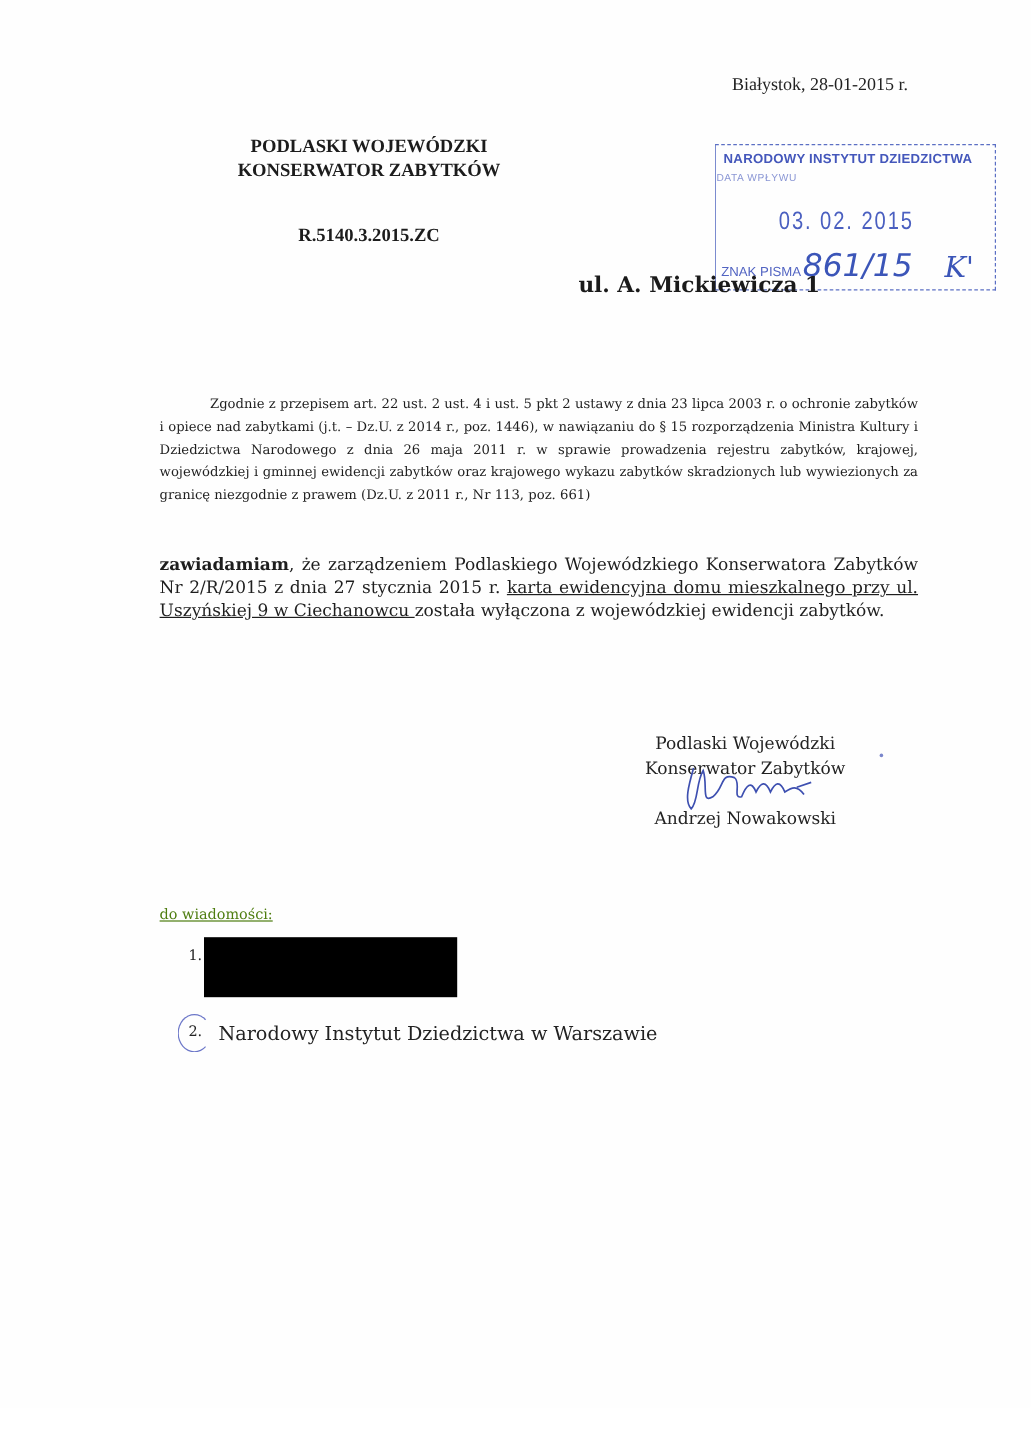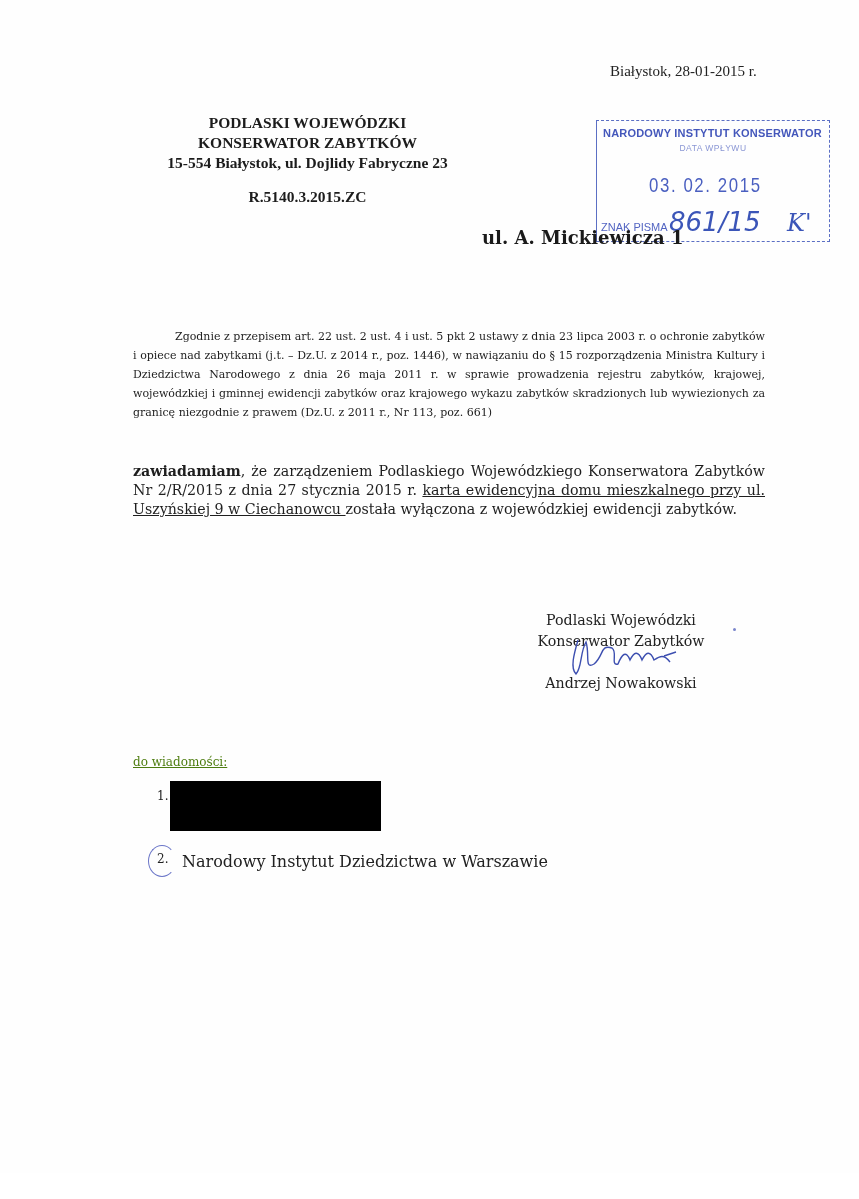--- a/index.html
+++ b/index.html
@@ -33,21 +33,21 @@
       border: 1.5px dashed #5b6fc4;
       border-left-style: solid;
       color: #4a5fc0;
       font-family: "Liberation Sans", "DejaVu Sans", sans-serif;
     }
     .stamp-title {
       position: absolute; left: 6px; top: 6px; font-size: 11px; font-weight: bold; letter-spacing: 0.2px;
       color: #4457bb; white-space: nowrap;
     }
     .stamp-sub {
-      position: absolute; left: 0; width: 100%; top: 22px; text-align: center; font-size: 8.5px; color: #8a96d4;
+      position: absolute; left: 0; width: 100%; top: 22px; text-align: left; font-size: 8.5px; color: #8a96d4;
       letter-spacing: 0.5px;
     }
     .stamp-date {
       position: absolute; left: 52px; top: 52px; font-size: 21px; color: #4a5fc0; letter-spacing: 2px;
       transform: scaleX(0.8); transform-origin: left center; white-space: nowrap;
     }
     .stamp-sign-label {
       position: absolute; left: 4px; top: 100px; font-size: 11px; color: #5264c2; white-space: nowrap;
     }
     .stamp-sign-value {
@@ -108,27 +108,26 @@
 </head>
 <body>
 
 <div class="page">
 
   <div class="date-line serif">Białystok, 28-01-2015 r.</div>
 
   <div class="sender serif">
     <div>PODLASKI WOJEWÓDZKI</div>
     <div>KONSERWATOR ZABYTKÓW</div>
-    <div>15-554 Białystok, ul. Dojlidy Fabryczne 23</div>
   </div>
 
   <div class="ref serif">R.5140.3.2015.ZC</div>
 
   <div class="stamp">
-    <div class="stamp-title">NARODOWY INSTYTUT KONSERWATOR</div>
+    <div class="stamp-title">NARODOWY INSTYTUT DZIEDZICTWA</div>
     <div class="stamp-sub">DATA WPŁYWU</div>
     <div class="stamp-date">03. 02. 2015</div>
     <div class="stamp-sign-label">ZNAK PISMA</div>
     <div class="stamp-sign-value">861/15</div>
     <div class="stamp-initials">K'</div>
   </div>
 
   <div class="recipient body-font">
     <div>ul. A. Mickiewicza 1</div>
   </div>

